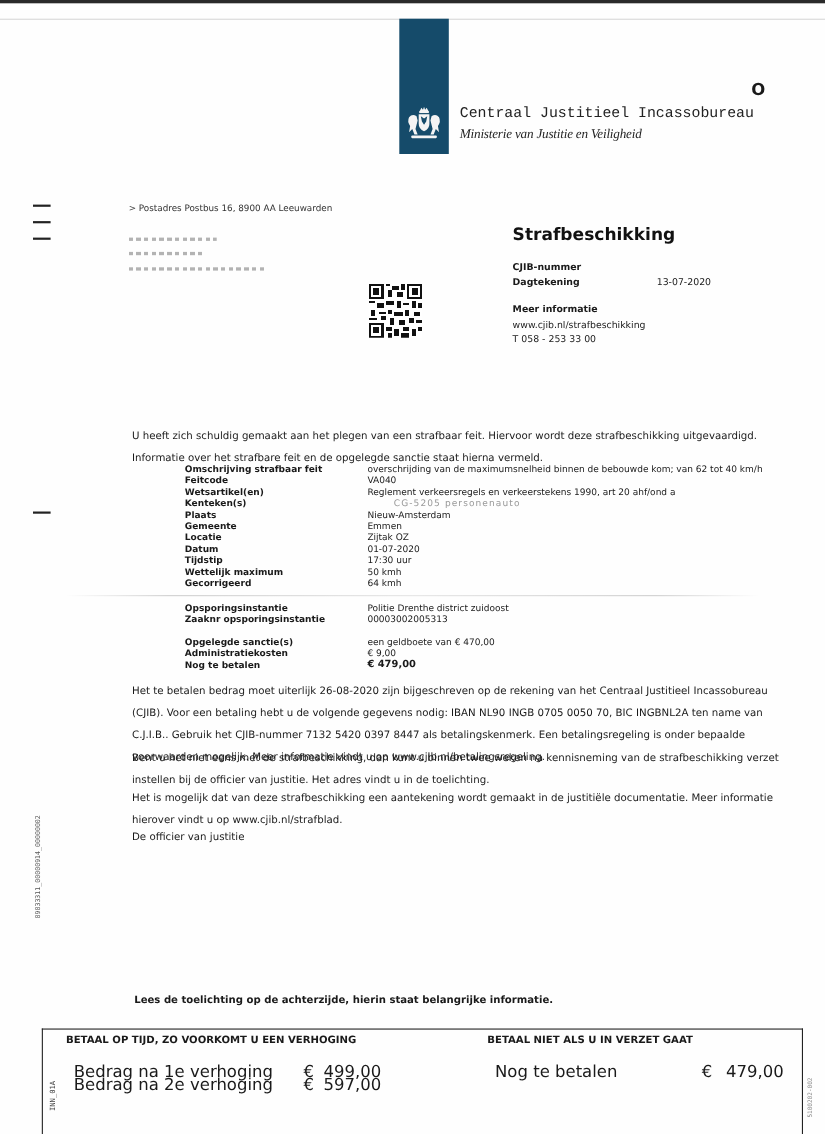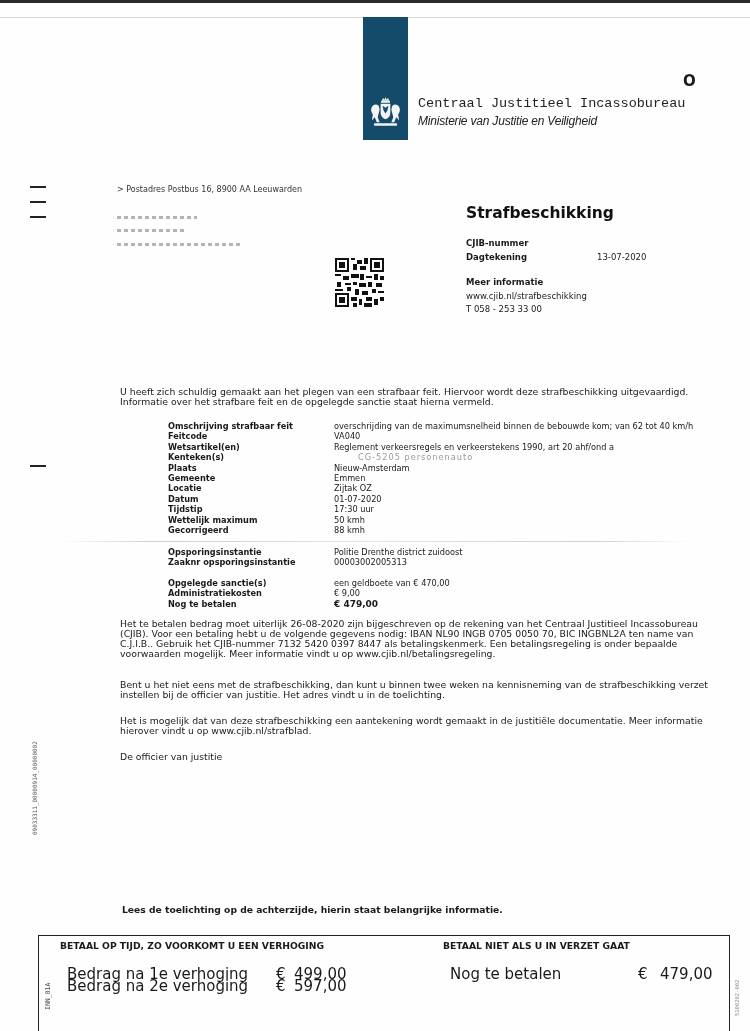--- a/index.html
+++ b/index.html
@@ -7,30 +7,30 @@
     width: 750px; height: 1031px; position: relative; overflow: hidden;
     background: #fefefe; color: #1a1a1a;
     font-family: "DejaVu Sans", sans-serif;
   }
   .abs { position: absolute; }
   .topline { left: 0; top: 0; width: 750px; height: 3px; background: #2a2a2a; }
   .topline2 { left: 0; top: 17px; width: 750px; height: 1px; background: #d8d8d8; }
   .logo-band { left: 363px; top: 17px; width: 45px; height: 123px; background: #154b6a; }
   .crest { position: absolute; left: 5px; top: 78px; width: 35px; height: 35px; }
   .org { left: 418px; top: 96px; font-family: Liberation Mono, monospace; font-size: 13.5px; color: #222; white-space: nowrap; }
-  .ministry { left: 418px; top: 114px; font-family: Liberation Sans, sans-serif; font-style: italic; font-size: 12px; color: #222; white-space: nowrap; letter-spacing: -0.2px; }
+  .ministry { left: 418px; top: 114px; font-family: Liberation Serif, serif; font-style: italic; font-size: 12px; color: #222; white-space: nowrap; letter-spacing: -0.2px; }
   .corner-o { left: 683px; top: 72px; font-weight: bold; font-size: 15px; }
   .fold { left: 30px; width: 16px; height: 2px; background: #222; }
   .postadres { left: 117px; top: 185px; font-size: 8px; color: #333; white-space: nowrap; }
   .addr { left: 117px; height: 3px; background: repeating-linear-gradient(90deg, #9a9a9a 0 4px, transparent 4px 7px); opacity: .75; }
   .qr { left: 335px; top: 258px; width: 49px; height: 49px; }
   .title { left: 466px; top: 204px; font-weight: bold; font-size: 15.5px; color: #111; white-space: nowrap; }
   .meta-label { left: 466px; font-weight: bold; font-size: 8.5px; white-space: nowrap; }
   .meta-value { font-size: 8.5px; white-space: nowrap; }
-  .body-text { left: 120px; width: 590px; font-size: 9.3px; line-height: 10px; color: #1a1a1a; }
+  .body-text { left: 120px; width: 590px; font-size: 9.3px; line-height: 20px; color: #1a1a1a; }
   .details { left: 120px; top: 421px; font-size: 8.2px; line-height: 10.4px; }
   .drow { display: flex; }
   .dlabel { width: 166px; font-weight: bold; white-space: nowrap; padding-left: 48px; }
   .dvalue { white-space: nowrap; }
   .blurred { color: #999; letter-spacing: 1px; filter: blur(0.4px); margin-left: 24px; }
   .sep { left: 60px; top: 541px; width: 630px; height: 1px; background: linear-gradient(90deg, transparent, #cfcfcf 15%, #e5e5e5 50%, #cfcfcf 85%, transparent); }
   .side-code { left: 31px; top: 715px; width: 10px; height: 120px; }
   .side-code span { position: absolute; left: 0; top: 0; transform-origin: left top; transform: translate(0, 120px) rotate(-90deg); font-family: "DejaVu Sans Mono", monospace; font-size: 6px; color: #555; white-space: nowrap; }
   .notice { left: 122px; top: 904px; font-weight: bold; font-size: 9.2px; white-space: nowrap; }
   .payslip { left: 38px; top: 935px; width: 690px; height: 110px; border: 1.5px solid #222; border-bottom: none; }
@@ -163,21 +163,21 @@
   <div class="drow">
       <span class="dlabel">Tijdstip</span>
       <span class="dvalue">17:30 uur</span>
     </div>
   <div class="drow">
       <span class="dlabel">Wettelijk maximum</span>
       <span class="dvalue">50 kmh</span>
     </div>
   <div class="drow">
       <span class="dlabel">Gecorrigeerd</span>
-      <span class="dvalue">88 kmh</span>
+      <span class="dvalue">64 kmh</span>
     </div>
 </div>
 
 <div class="abs sep"></div>
 
 <div class="abs details" style="top:547px">
   <div class="drow">
       <span class="dlabel">Opsporingsinstantie</span>
       <span class="dvalue">Politie Drenthe district zuidoost</span>
     </div>

